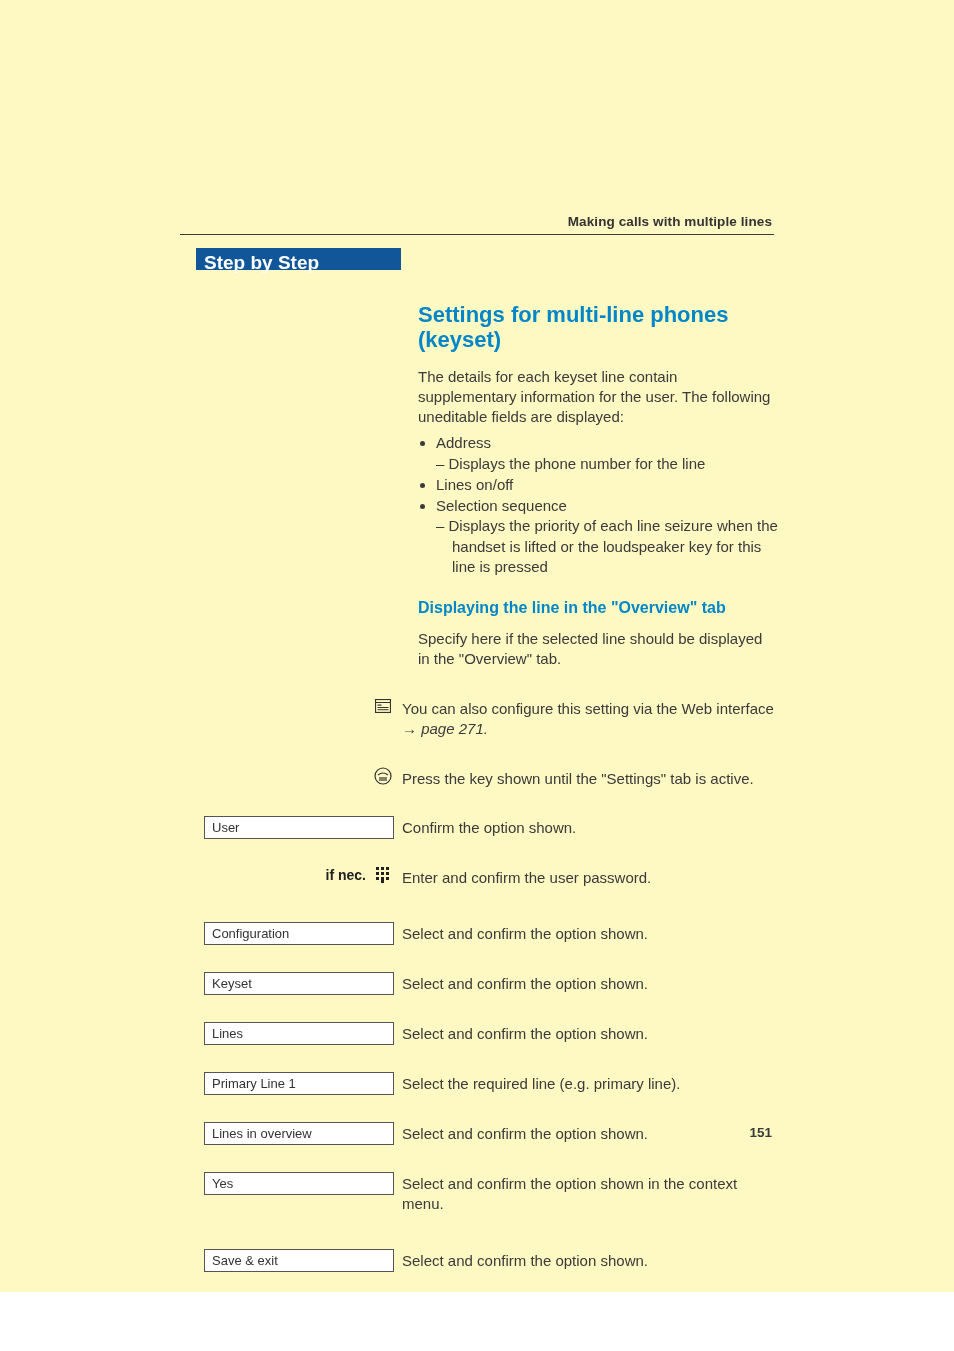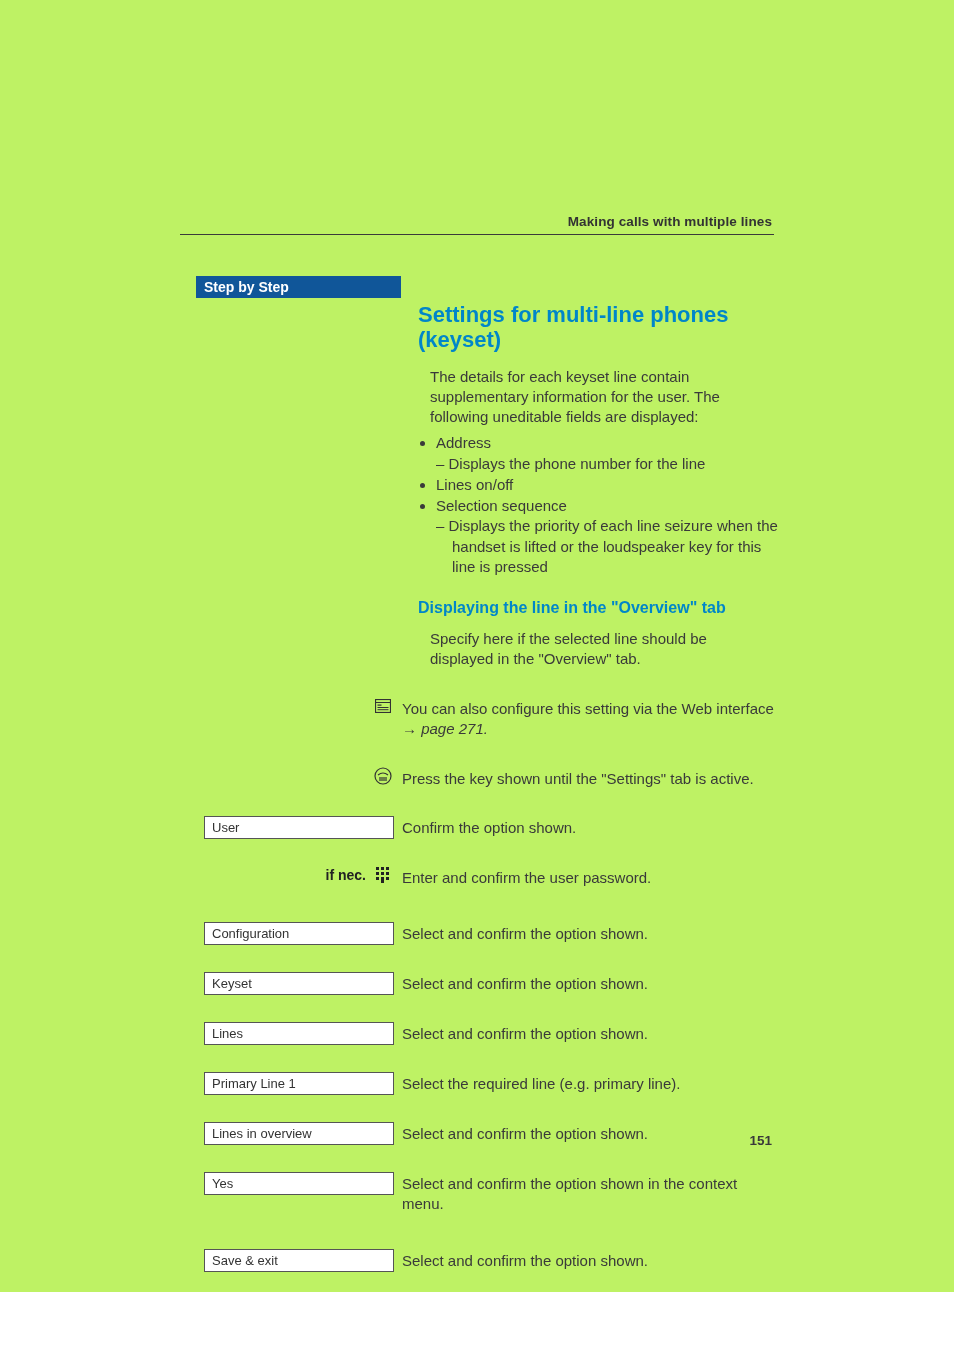--- a/index.html
+++ b/index.html
@@ -9,48 +9,48 @@
     background: #ffffff;
     font-family: Arial, Helvetica, sans-serif;
     color: #3a3a3a;
     font-size: 15px;
     line-height: 1.35;
   }
   .page {
     width: 954px;
     height: 1292px;
     position: relative;
-    background: #bef264;
+    background: #fef9c3;
   }
   .header-line {
     position: absolute;
     top: 234px;
     left: 180px;
     right: 180px;
     border-top: 1.5px solid #3a3a3a;
   }
   .header-text {
     position: absolute;
     top: 213px;
     right: 182px;
     font-weight: 700;
     font-size: 13.5px;
     letter-spacing: 0.1px;
     color: #333;
   }
   .sidebar-tab {
     position: absolute;
-    top: 276px;
+    top: 248px;
     left: 196px;
     width: 205px;
     height: 22px;
     background: #105699;
     color: #fff;
     font-weight: 700;
-    font-size: 14px;
+    font-size: 19px;
     padding: 2px 8px 0 8px;
     font-family: Arial, Helvetica, sans-serif;
   }
   .content {
     position: absolute;
     top: 294px;
     left: 418px;
     width: 360px;
   }
   .h1 {
@@ -60,21 +60,21 @@
     font-family: Arial, Helvetica, sans-serif;
     margin: 8px 0 14px 0;
     line-height: 1.15;
   }
   .h2 {
     color: #0086c9;
     font-size: 16px;
     font-weight: 700;
     margin: 20px 0 10px 0;
   }
-  .p { margin: 6px 12px; }
+  .p { margin: 6px 0; }
   ul.top {
     margin: 2px 0 4px 0;
     padding-left: 18px;
   }
   ul.top > li { margin: 1px 0; }
   ul.sub {
     list-style: none;
     margin: 0;
     padding-left: 16px;
   }
@@ -124,21 +124,21 @@
   .ifnec-wrap {
     display: flex;
     align-items: center;
     justify-content: flex-end;
     width: 100%;
     gap: 6px;
   }
   .ifnec-label { font-weight: 700; font-size: 14px; color: #222; }
   .page-num {
     position: absolute;
-    bottom: 142px;
+    bottom: 150px;
     right: 182px;
     font-weight: 700;
     font-size: 13.5px;
   }
   .arrow { font-family: Arial, sans-serif; font-style: italic; }
 </style>
 </head>
 <body>
 
 <div class="page">

